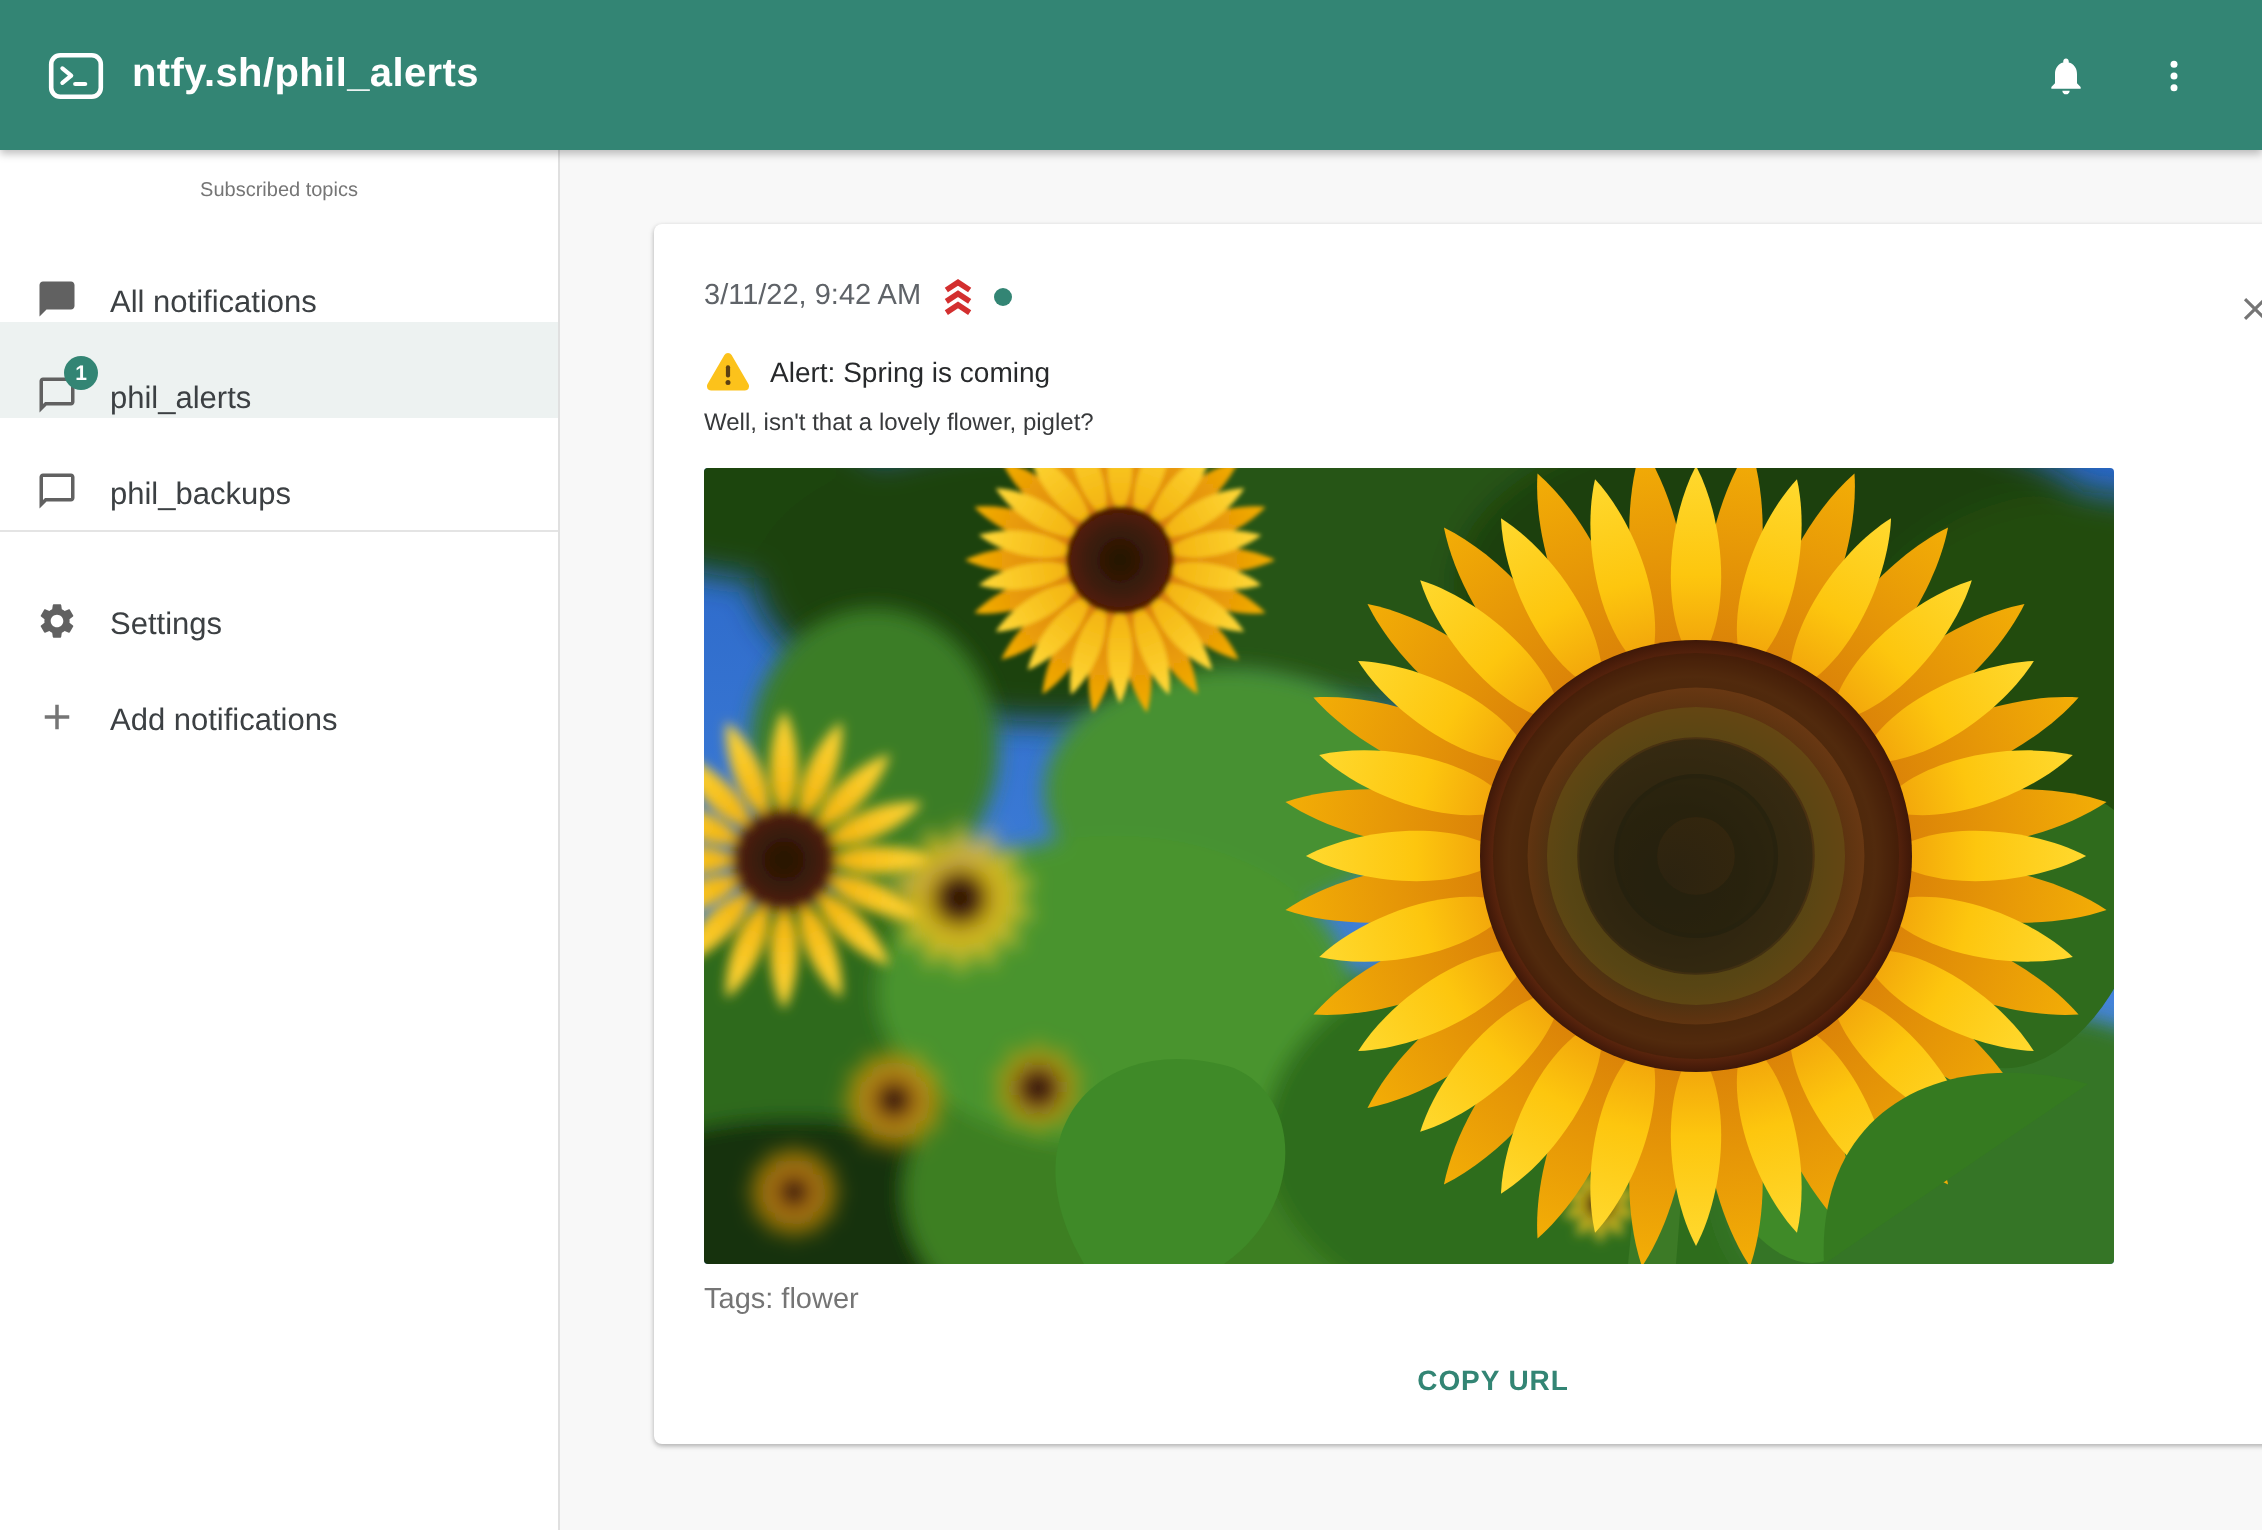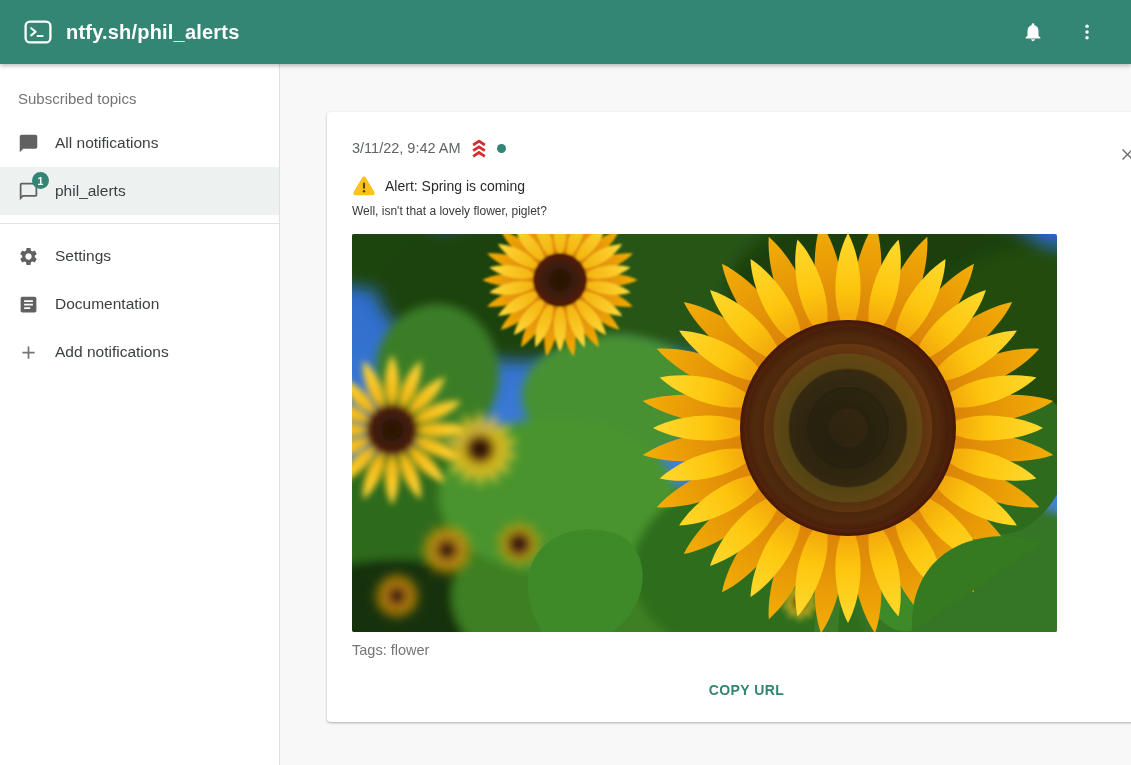--- a/index.html
+++ b/index.html
@@ -1,33 +1,33 @@
 <!DOCTYPE html>
 <html><head>
 <meta charset="utf-8">
 <style>
   * { margin:0; padding:0; box-sizing:border-box; }
   html,body { width:1131px; height:765px; overflow:hidden;
     font-family:"Liberation Sans","DejaVu Sans",sans-serif; background:#f8f8f8; }
 
   
-  .appbar { position:absolute; top:0; left:0; width:1131px; height:64px;
+  .appbar { position:absolute; top:0; left:0; width:1131px; height:75px;
     background:#338574; display:flex; align-items:center; padding:0 24px;
     box-shadow:0 2px 4px rgba(0,0,0,.25); z-index:20; }
   .appbar .logo { display:flex; align-items:center; margin-right:14px; }
   .appbar h1 { color:#fff; font-size:20px; font-weight:bold; letter-spacing:.2px; }
   .appbar-actions { margin-left:auto; display:flex; align-items:center; gap:14px; }
   .iconbtn { background:none; border:none; width:40px; height:40px; border-radius:50%;
     display:flex; align-items:center; justify-content:center; cursor:pointer; }
 
   
   .sidebar { position:absolute; top:64px; left:0; width:280px; height:701px;
     background:#fff; border-right:1px solid #e0e0e0; z-index:10; }
-  .section-label { color:#757575; font-size:15px; padding:26px 18px 12px 18px; }
-  .nav-item { height:48px; display:flex; align-items:center; padding:0 16px;
+  .section-label { color:#757575; font-size:10px; padding:26px 18px 12px 18px;text-align:center; }
+  .nav-item { height:48px; display:flex; align-items:flex-end; padding:0 16px;
     gap:15px; cursor:pointer; }
   .nav-item .nicon { width:24px; height:24px; display:flex; align-items:center;
     justify-content:center; position:relative; flex:none; }
   .nav-item .label { font-size:15.5px; color:#3c4043; }
   .nav-item.selected { background:#edf2f1; }
   .badge { position:absolute; top:-7px; right:-9px; width:17px; height:17px;
     border-radius:50%; background:#338574; color:#fff; font-size:10.5px;
     font-weight:bold; display:flex; align-items:center; justify-content:center; }
   .muted { margin-left:auto; display:flex; align-items:center; }
   .divider { border:none; border-top:1px solid #e4e4e4; margin:8px 0; }
@@ -98,41 +98,41 @@
   <div class="nav-item selected">
     <span class="nicon">
       <svg width="21" height="21" viewBox="0 0 24 24">
           <path fill="#616161" d="M20 2H4c-1.1 0-2 .9-2 2v18l4-4h14c1.1 0 2-.9 2-2V4c0-1.1-.9-2-2-2zm0 14H5.17L4 17.17V4h16v12z"></path>
         </svg>
       <span class="badge">1</span>
     </span>
     <span class="label">phil_alerts</span>
   </div>
 
+  <div class="nav-item">
+    <span class="nicon">
+      <svg width="21" height="21" viewBox="0 0 24 24">
+          <path fill="#616161" d="M20 2H4c-1.1 0-2 .9-2 2v18l4-4h14c1.1 0 2-.9 2-2V4c0-1.1-.9-2-2-2zm0 14H5.17L4 17.17V4h16v12z"></path>
+        </svg>
+    </span>
+    <span class="label">phil_backups</span>
+  </div>
 
 
   <hr class="divider">
 
   <div class="nav-item">
     <span class="nicon">
       <svg width="21" height="21" viewBox="0 0 24 24">
           <path fill="#616161" d="M19.14 12.94c.04-.3.06-.61.06-.94 0-.32-.02-.64-.07-.94l2.03-1.58c.18-.14.23-.41.12-.61l-1.92-3.32c-.12-.22-.37-.29-.59-.22l-2.39.96c-.5-.38-1.03-.7-1.62-.94l-.36-2.54c-.04-.24-.24-.41-.48-.41h-3.84c-.24 0-.43.17-.47.41l-.36 2.54c-.59.24-1.13.57-1.62.94l-2.39-.96c-.22-.08-.47 0-.59.22L2.74 8.87c-.12.21-.08.47.12.61l2.03 1.58c-.05.3-.09.63-.09.94s.02.64.07.94l-2.03 1.58c-.18.14-.23.41-.12.61l1.92 3.32c.12.22.37.29.59.22l2.39-.96c.5.38 1.03.7 1.62.94l.36 2.54c.05.24.24.41.48.41h3.84c.24 0 .44-.17.47-.41l.36-2.54c.59-.24 1.13-.56 1.62-.94l2.39.96c.22.08.47 0 .59-.22l1.92-3.32c.12-.22.07-.47-.12-.61l-2.01-1.58zM12 15.6c-1.98 0-3.6-1.62-3.6-3.6s1.62-3.6 3.6-3.6 3.6 1.62 3.6 3.6-1.62 3.6-3.6 3.6z"></path>
         </svg>
     </span>
     <span class="label">Settings</span>
   </div>
 
-  <div class="nav-item">
-    <span class="nicon">
-      <svg width="21" height="21" viewBox="0 0 24 24">
-          <path fill="#616161" d="M19 3H5c-1.1 0-2 .9-2 2v14c0 1.1.9 2 2 2h14c1.1 0 2-.9 2-2V5c0-1.1-.9-2-2-2zm-5 14H7v-2h7v2zm3-4H7v-2h10v2zm0-4H7V7h10v2z"></path>
-        </svg>
-    </span>
-    <span class="label">Documentation</span>
-  </div>
 
   <div class="nav-item">
     <span class="nicon">
       <svg width="21" height="21" viewBox="0 0 24 24">
           <path fill="#757575" d="M19 13h-6v6h-2v-6H5v-2h6V5h2v6h6v2z"></path>
         </svg>
     </span>
     <span class="label">Add notifications</span>
   </div>
 </nav>

